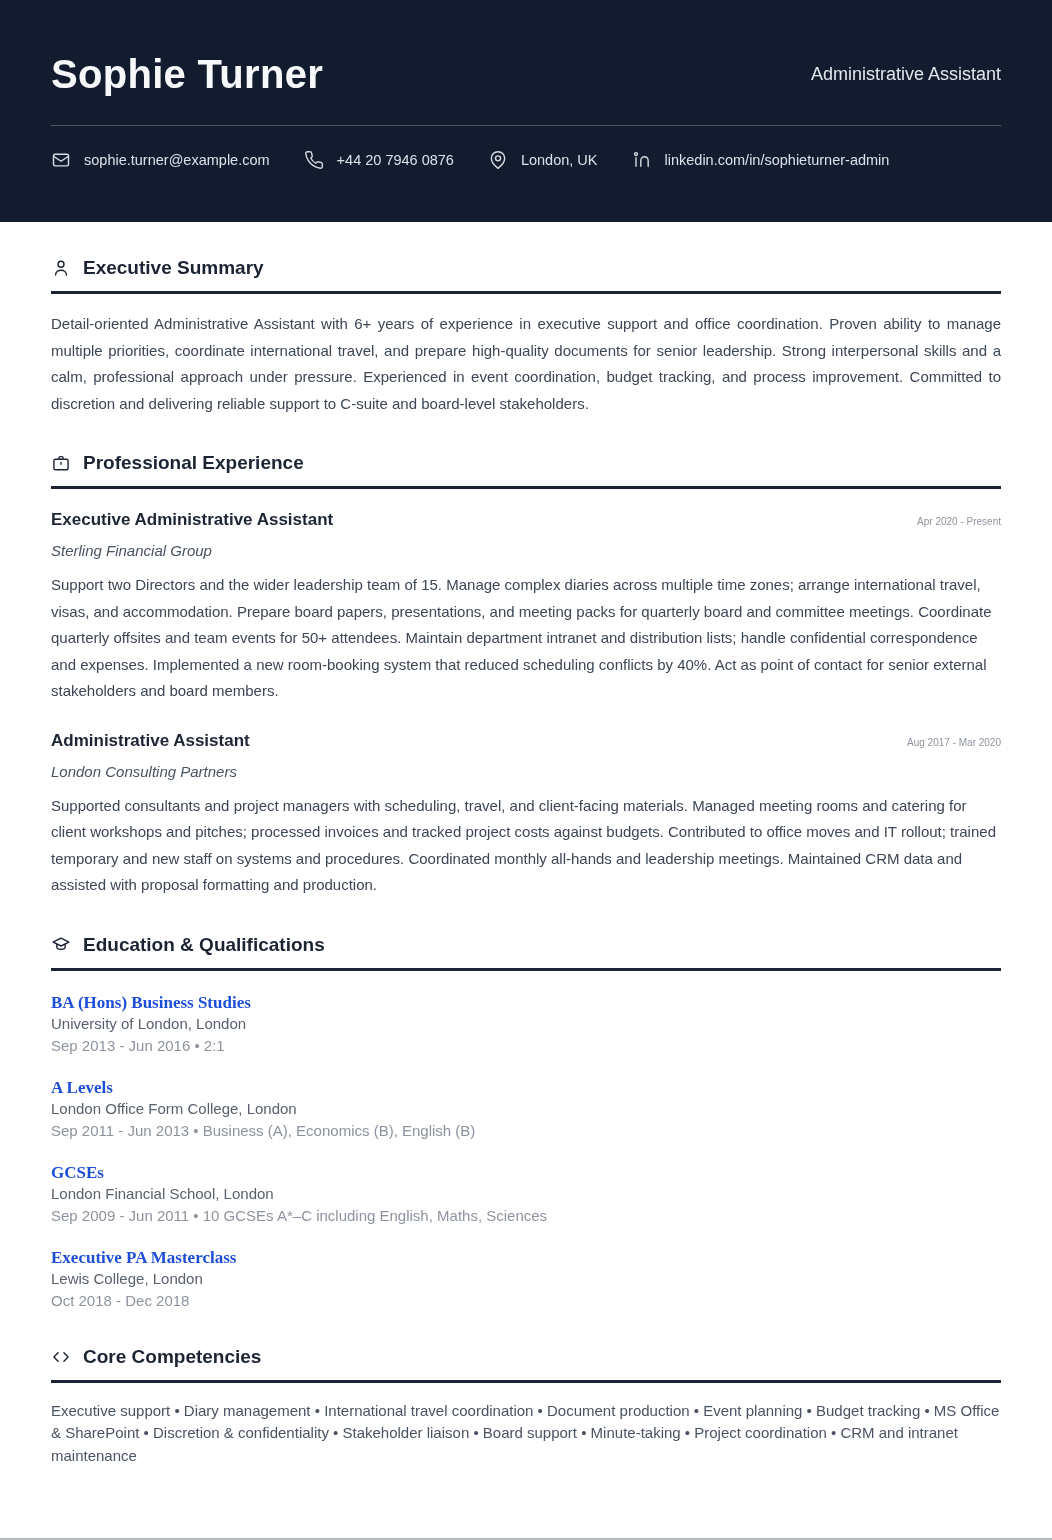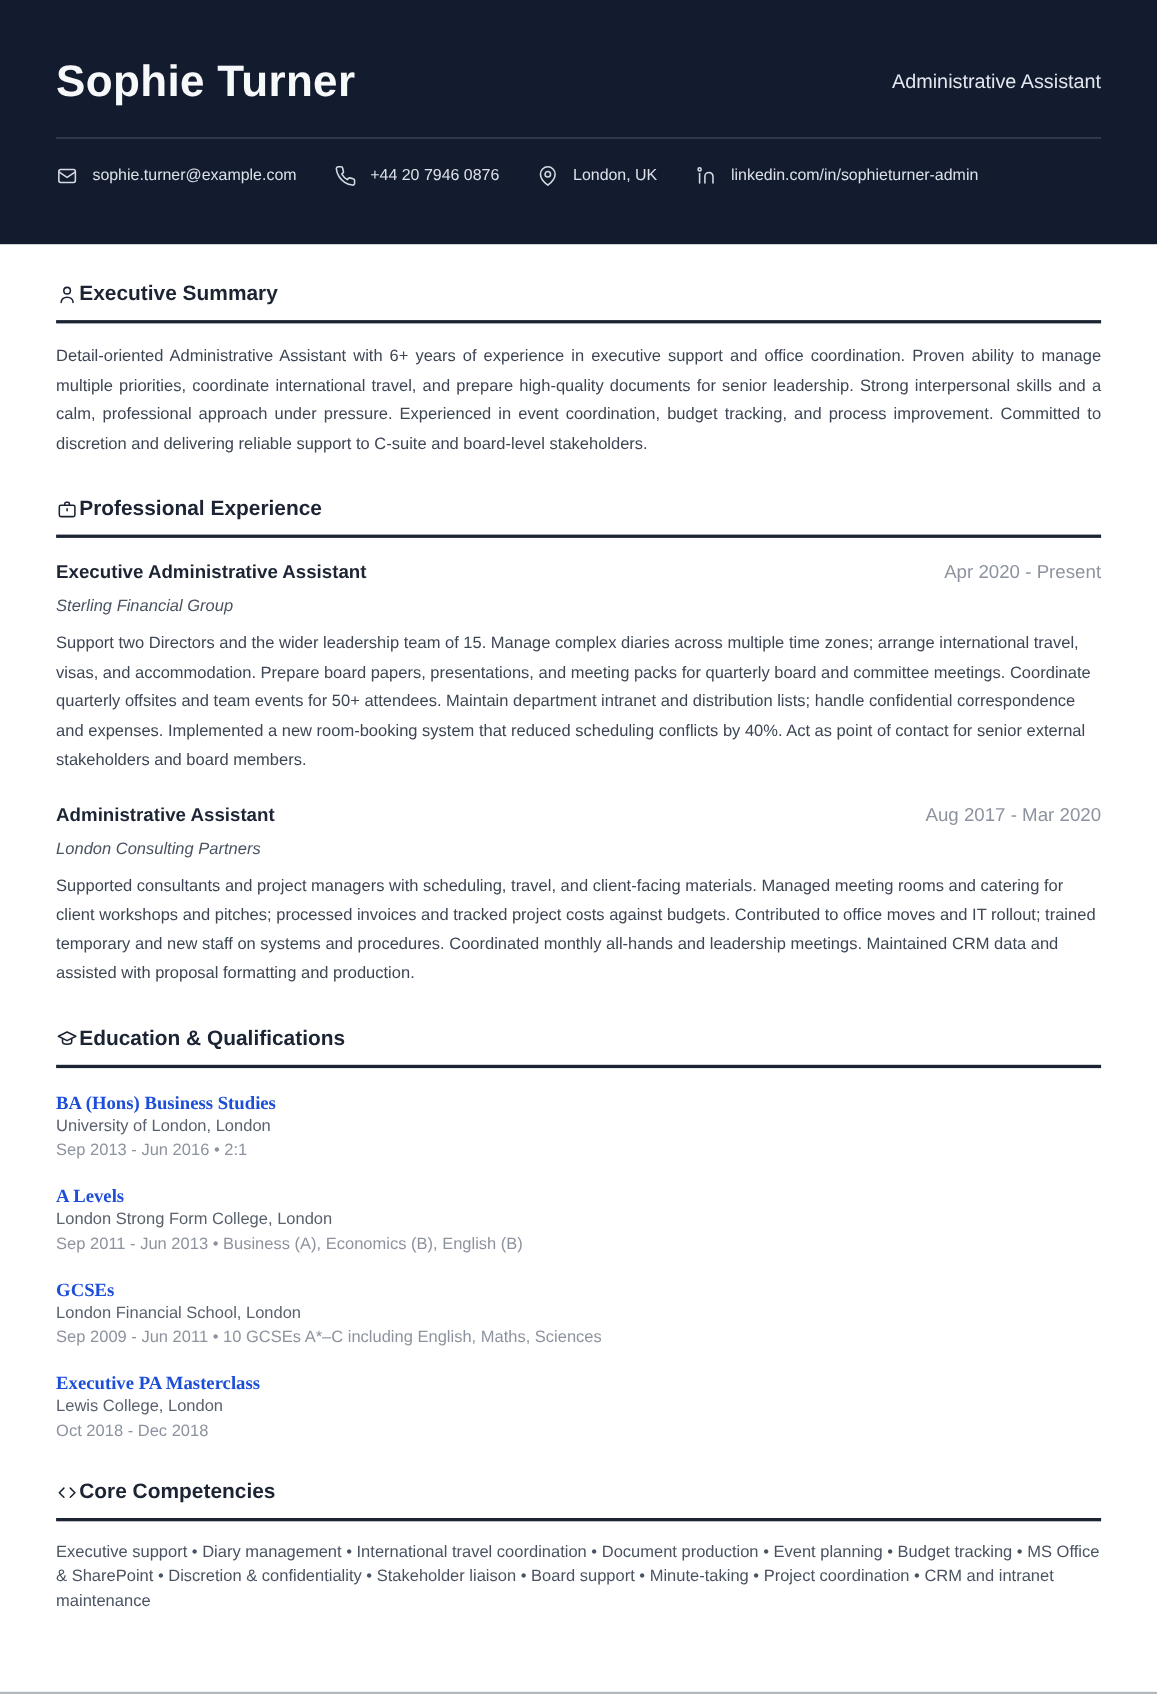--- a/index.html
+++ b/index.html
@@ -24,34 +24,34 @@
     display: flex; align-items: center; gap: 34px;
     margin-top: 24px; font-size: 14.5px; color: #dce0e8;
   }
   .contact-item { display: flex; align-items: center; gap: 13px; white-space: nowrap; text-align: right; }
   .cicon { color: #d7dbe3; display: inline-flex; }
   .cicon svg { width: 20px; height: 20px; display: block; }
 
   
   main { padding: 0 51px; }
   section { margin-top: 35px; }
-  .sec-head { display: flex; align-items: center; gap: 1px; }
+  .sec-head { display: flex; align-items: center; gap: 12px; }
   .sec-head h2 { font-size: 19px; color: #1c2434; margin: 0; font-weight: bold; }
   .sicon { color: #1c2434; display: inline-flex; }
   .sicon svg { width: 20px; height: 20px; display: block; }
   .sec-rule { height: 3px; background: #1c2434; margin-top: 12px; }
 
   .body-text { font-size: 15px; line-height: 26.5px; color: #3d4654; margin: 17px 0 0; }
   .justified { text-align: justify; }
 
   .job { margin-top: 21px; }
   .job + .job { margin-top: 26px; }
   .job-head { display: flex; justify-content: space-between; align-items: baseline; }
   .job-head h3 { font-size: 17px; color: #1d2534; margin: 0; font-weight: bold; }
-  .dates { font-size: 17px; color: #8d939e; }
+  .dates { font-size: 10px; color: #8d939e; }
   .company { font-style: italic; font-size: 15px; color: #4a5362; margin-top: 12px; }
   .job .body-text { margin-top: 13px; }
 
   .edu-item { margin-top: 22px; }
   .edu-item h3 { font-size: 17px; color: #1d4ed8; margin: 0; font-weight: bold; font-family: Liberation Serif, serif; }
   .edu-inst { font-size: 15px; color: #59616d; margin-top: 0; line-height: 21px; }
   .edu-detail { font-size: 15px; color: #8d939e; margin-top: 1px; line-height: 21px; }
 
   .comp-text { font-size: 15px; line-height: 22.5px; color: #4a5362; margin: 17px 0 0; }
 
@@ -171,21 +171,21 @@
       </div>
       <div class="sec-rule"></div>
 
       <div class="edu-item">
         <h3>BA (Hons) Business Studies</h3>
         <div class="edu-inst">University of London, London</div>
         <div class="edu-detail">Sep 2013 - Jun 2016 • 2:1</div>
       </div>
       <div class="edu-item">
         <h3>A Levels</h3>
-        <div class="edu-inst">London Strong Form College, London</div>
+        <div class="edu-inst">London Office Form College, London</div>
         <div class="edu-detail">Sep 2011 - Jun 2013 • Business (A), Economics (B), English (B)</div>
       </div>
       <div class="edu-item">
         <h3>GCSEs</h3>
         <div class="edu-inst">London Financial School, London</div>
         <div class="edu-detail">Sep 2009 - Jun 2011 • 10 GCSEs A*–C including English, Maths, Sciences</div>
       </div>
       <div class="edu-item">
         <h3>Executive PA Masterclass</h3>
         <div class="edu-inst">Lewis College, London</div>

